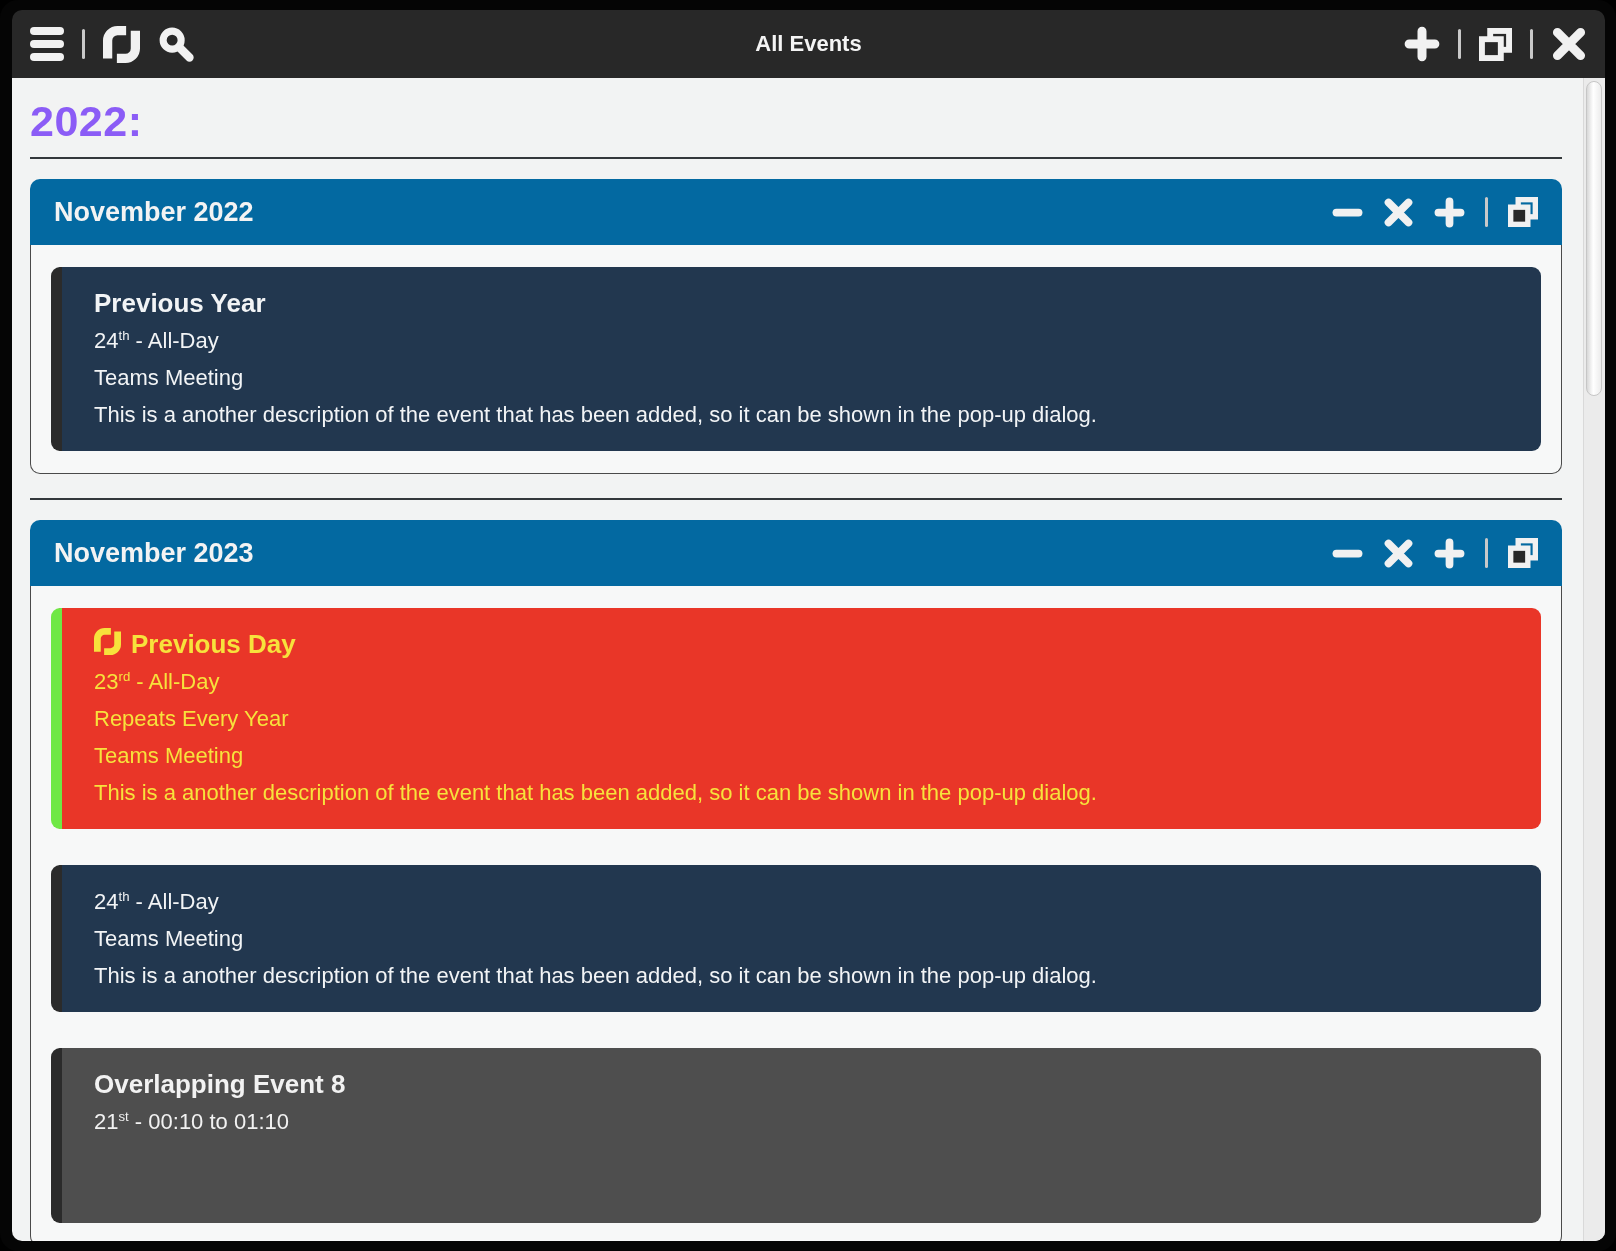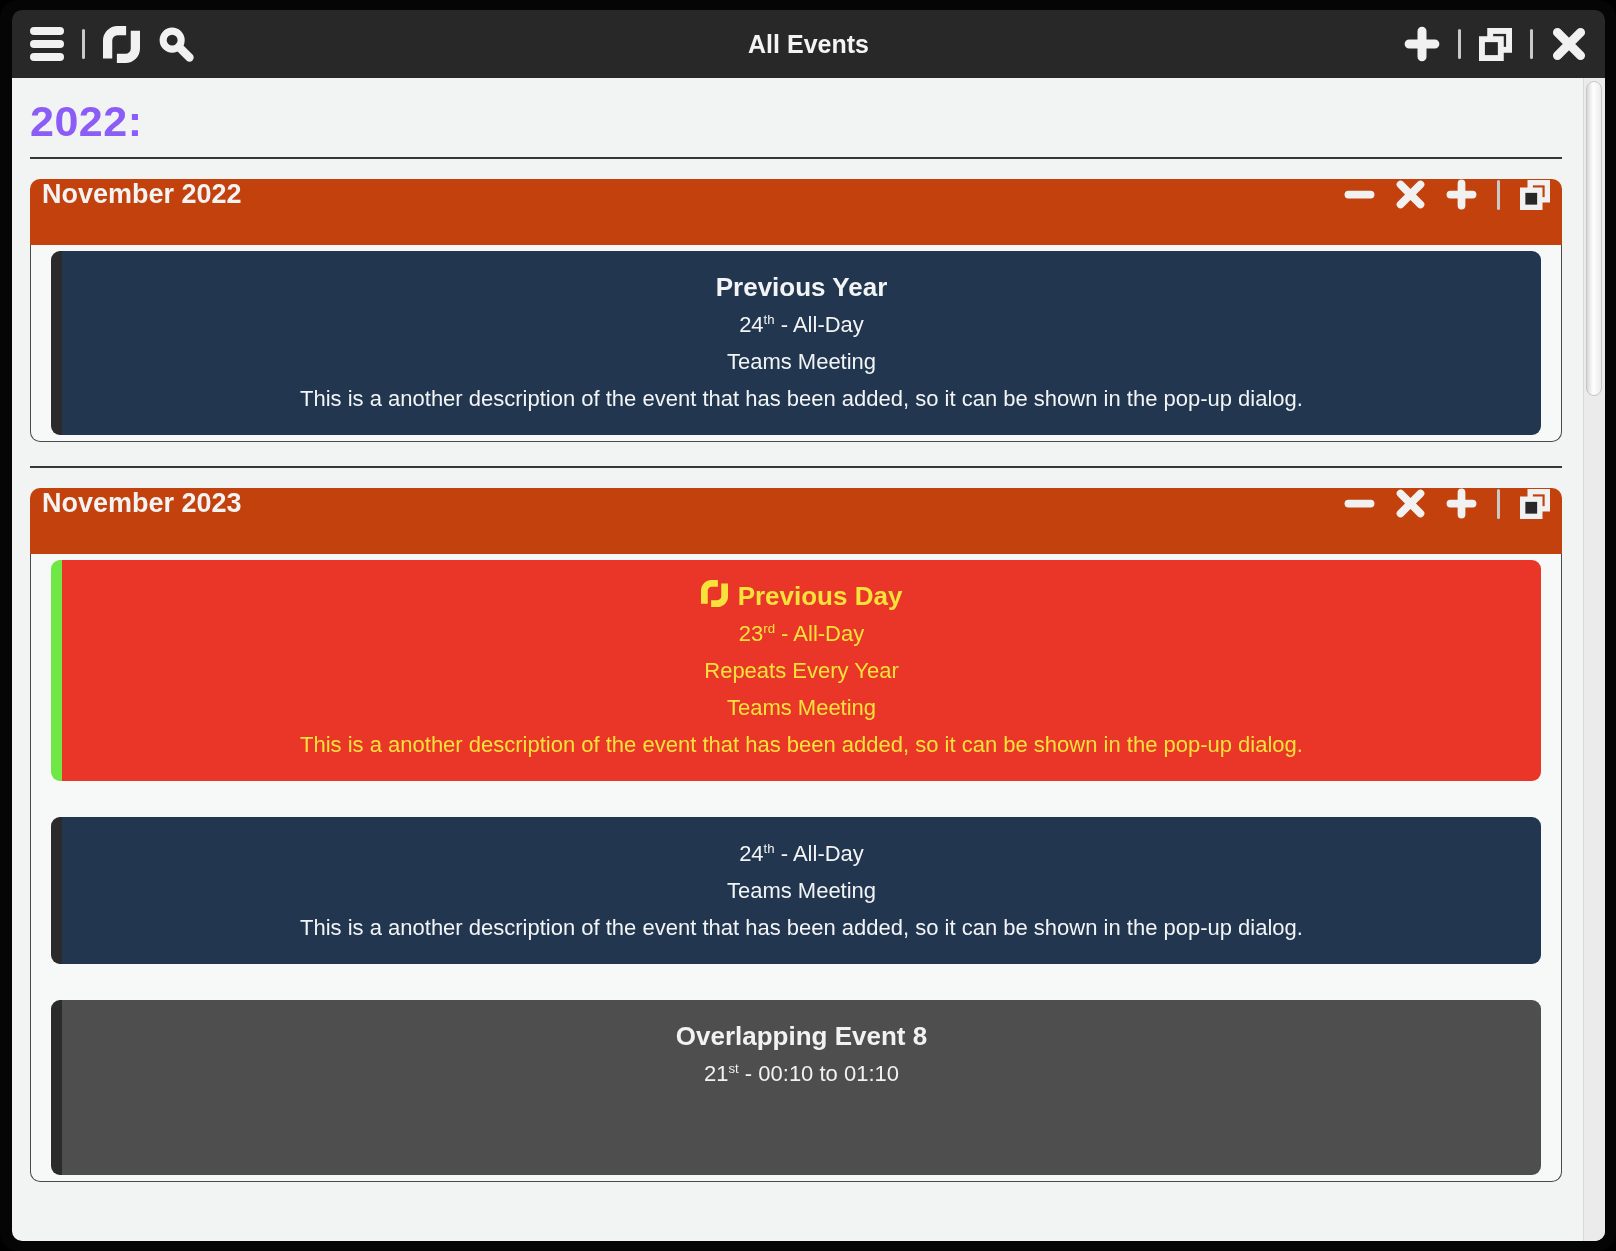--- a/index.html
+++ b/index.html
@@ -10,21 +10,21 @@
             border-radius:18px; overflow:hidden; }
   .window-inner { position:absolute; left:12px; top:10px; right:11px; bottom:10px;
                   display:flex; flex-direction:column; border-radius:10px; overflow:hidden; }
 
   
   .titlebar { height:68px; background:#282828; display:flex; align-items:center;
               padding:0 18px; position:relative; flex:0 0 auto; border-radius:8px 8px 0 0; }
   .tb-group { display:flex; align-items:center; gap:18px; }
   .tb-right { margin-left:auto; }
   .tb-title { position:absolute; left:0; right:0; text-align:center; color:#f4f4f4;
-              font-size:25px; font-weight:700; pointer-events:none; }
+              font-size:22px; font-weight:700; pointer-events:none; }
   .vdiv { width:3px; height:30px; background:#c9c9c9; border-radius:2px; }
   .icon-btn { display:flex; align-items:center; justify-content:center; cursor:pointer; }
 
   .hamb { display:flex; flex-direction:column; gap:5px; }
   .hamb span { display:block; width:34px; height:8px; border-radius:4px; background:#f1f1f1; }
 
   svg { display:block; }
 
   
   .content { flex:1 1 auto; position:relative; background:#f2f3f3; overflow:hidden; }
@@ -35,26 +35,26 @@
   .scroll-thumb { position:absolute; top:3px; left:2px; right:3px; height:315px;
                   border-radius:9px; border:1px solid #c6c6c6;
                   background:linear-gradient(90deg,#d8d8d8 0%,#ffffff 45%,#ececec 100%); }
 
   .year-heading { font-size:43px; line-height:1.1; font-weight:700; color:#8b5cf6;
                   margin:20px 0 12px 0; letter-spacing:0.5px; }
   .rule { border:none; border-top:2px solid #33383b; margin:0 0 20px 0; }
 
   
   .panel { margin-bottom:24px; }
-  .panel-header { background:#c2410c; height:66px; border-radius:10px 10px 0 0;
-                  display:flex; align-items:flex-start; padding:0 12px; }
+  .panel-header { background:#0369a1; height:66px; border-radius:10px 10px 0 0;
+                  display:flex; align-items:center; padding:0 24px; }
   .panel-title { color:#f3f3f3; font-size:27px; font-weight:700; }
   .panel-icons { margin-left:auto; display:flex; align-items:center; gap:20px; }
   .panel-body { background:#f7f8f8; border:1px solid #4a4a4a; border-top:none;
-                border-radius:0 0 10px 10px; padding:6px 20px;text-align:center; }
+                border-radius:0 0 10px 10px; padding:22px 20px; }
 
   
   .event { border-radius:9px; padding:18px 32px; border-left:11px solid #2b2b2b;
            margin-bottom:36px; cursor:pointer; }
   .event:last-child { margin-bottom:0; }
   .event-title { font-size:26px; font-weight:700; line-height:37px; }
   .event-line { font-size:22px; line-height:37px; }
   .event sup { font-size:60%; vertical-align:super; line-height:0; }
   .event--navy { background:#22374F; color:#f2f4f6; }
   .event--red  { background:#E93628; color:#F7E23C; border-left-color:#6FE845; }

